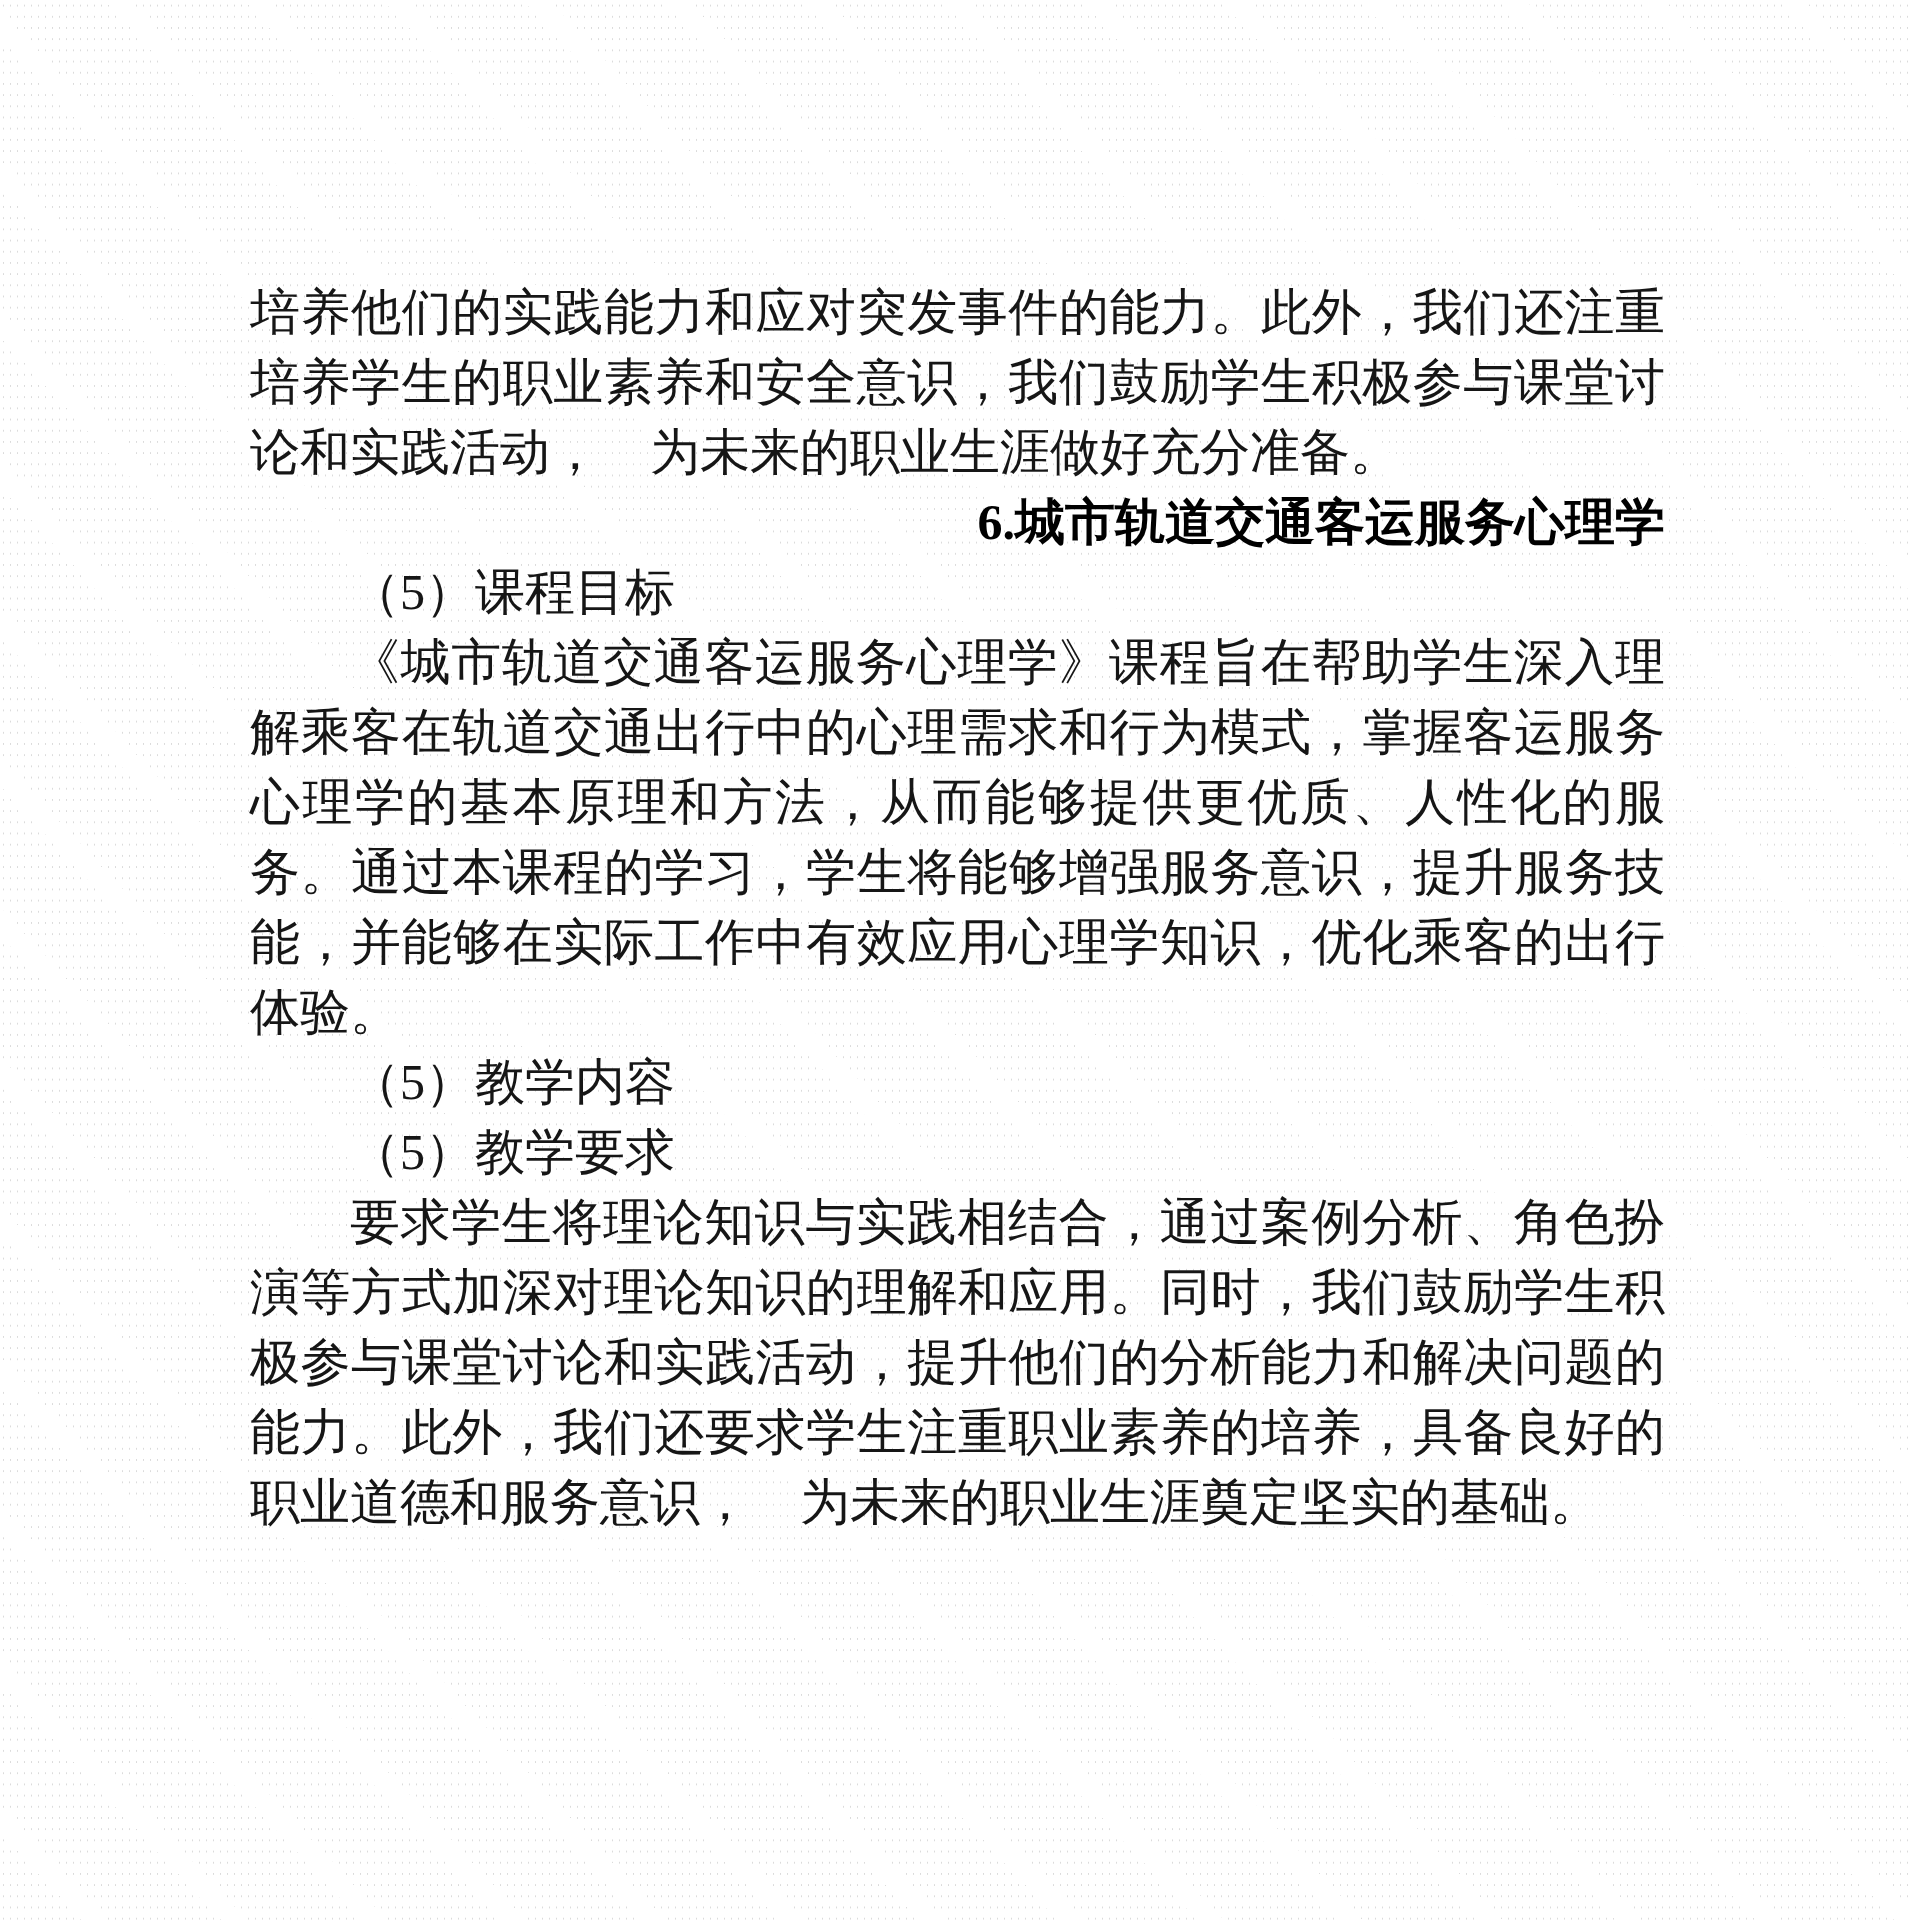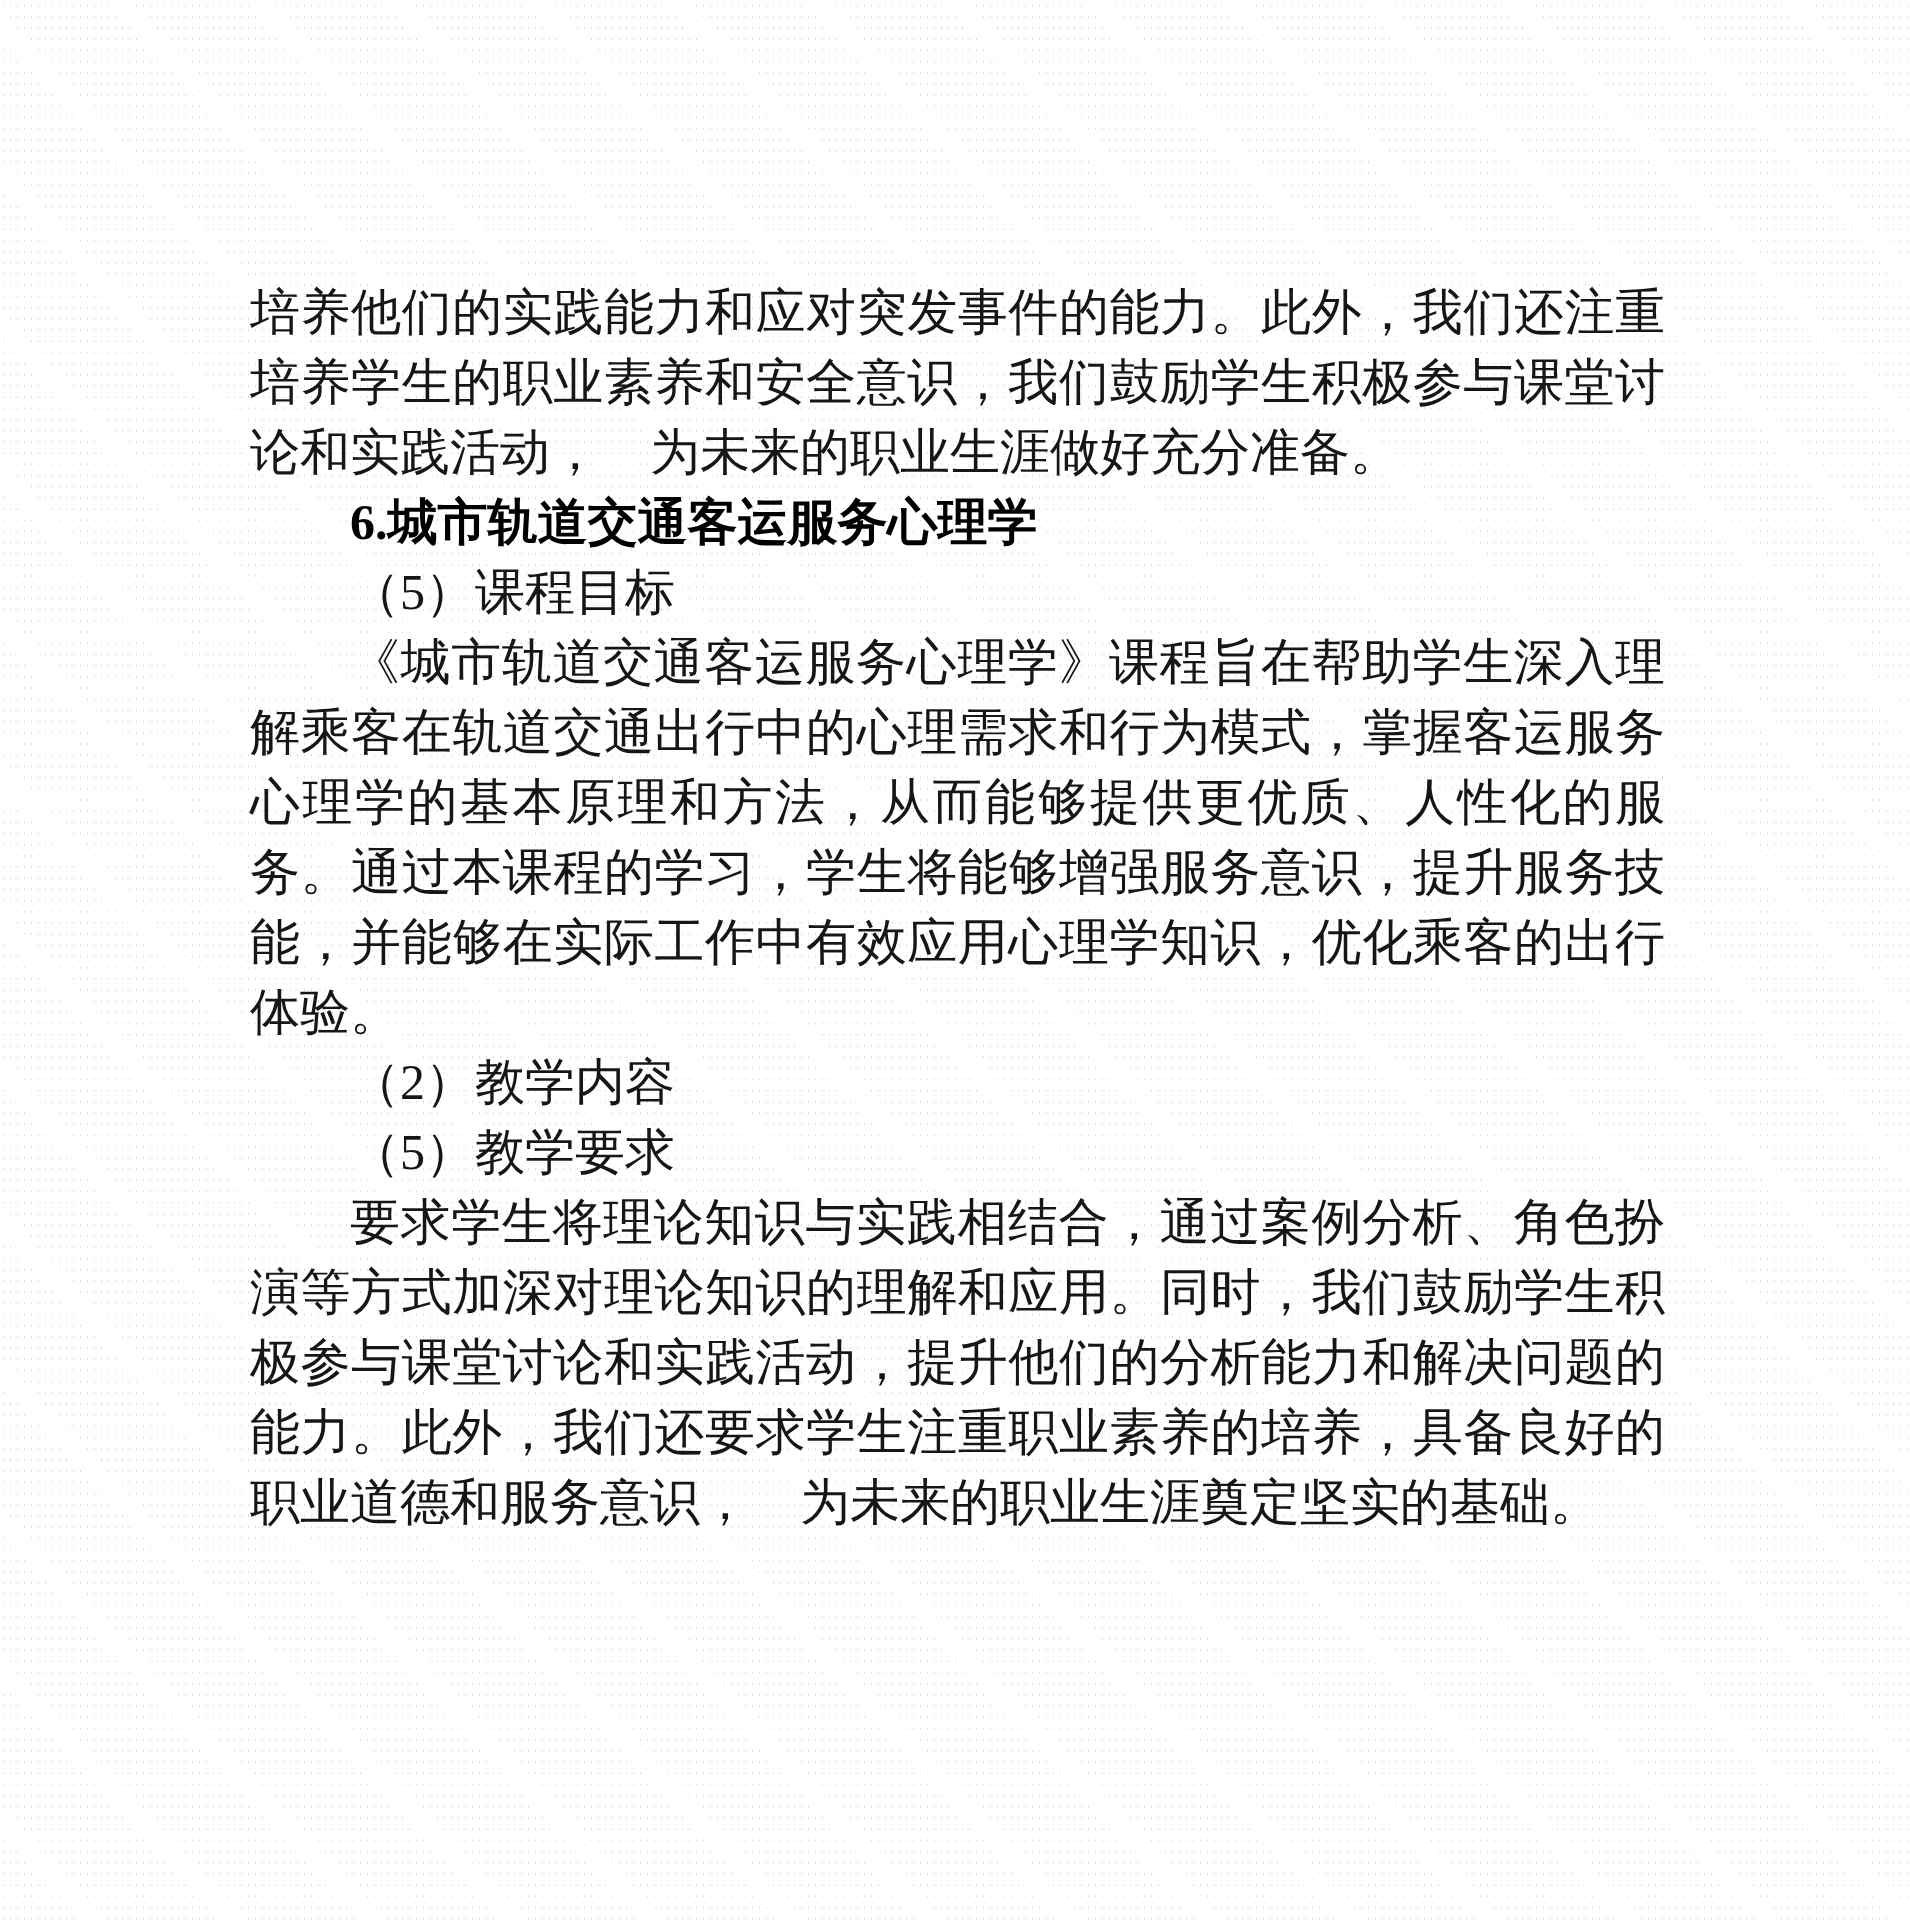--- a/index.html
+++ b/index.html
@@ -45,40 +45,40 @@
     margin: 0;
     padding: 0;
     text-indent: 2em;
   }
   .para.continued {
     text-indent: 0;
   }
   .para.heading {
     font-weight: 700;
     color: #000000;
-    text-align: left;
+    text-align: right;
   }
 </style>
 </head>
 <body>
 
 <div class="page">
 
   <div class="scan-texture"></div>
 
   <div class="text-column">
     <p class="para continued">培养他们的实践能力和应对突发事件的能力。此外，我们还注重培养学生的职业素养和安全意识，我们鼓励学生积极参与课堂讨论和实践活动，　为未来的职业生涯做好充分准备。</p>
 
     <p class="para heading">6.城市轨道交通客运服务心理学</p>
 
     <p class="para">（5）课程目标</p>
 
     <p class="para">《城市轨道交通客运服务心理学》课程旨在帮助学生深入理解乘客在轨道交通出行中的心理需求和行为模式，掌握客运服务心理学的基本原理和方法，从而能够提供更优质、人性化的服务。通过本课程的学习，学生将能够增强服务意识，提升服务技能，并能够在实际工作中有效应用心理学知识，优化乘客的出行体验。</p>
 
-    <p class="para">（2）教学内容</p>
+    <p class="para">（5）教学内容</p>
 
 
     <p class="para">（5）教学要求</p>
 
     <p class="para">要求学生将理论知识与实践相结合，通过案例分析、角色扮演等方式加深对理论知识的理解和应用。同时，我们鼓励学生积极参与课堂讨论和实践活动，提升他们的分析能力和解决问题的能力。此外，我们还要求学生注重职业素养的培养，具备良好的职业道德和服务意识，　为未来的职业生涯奠定坚实的基础。</p>
 
   </div>
 
 </div>
 

